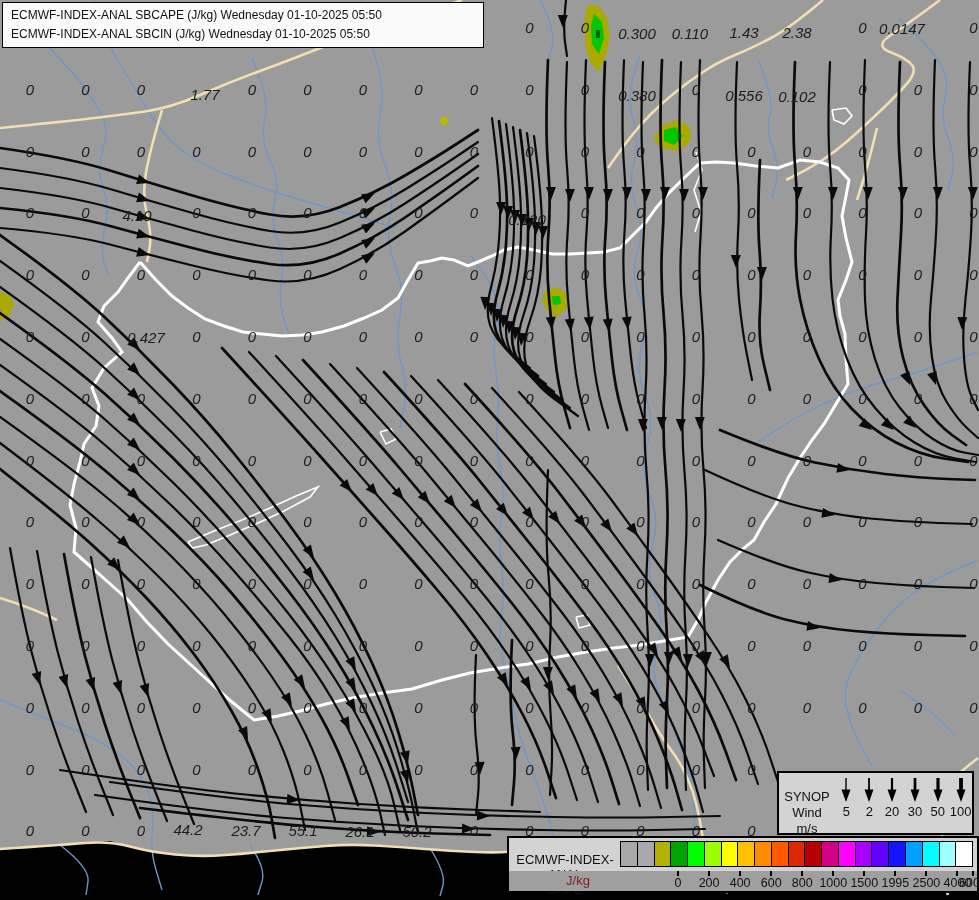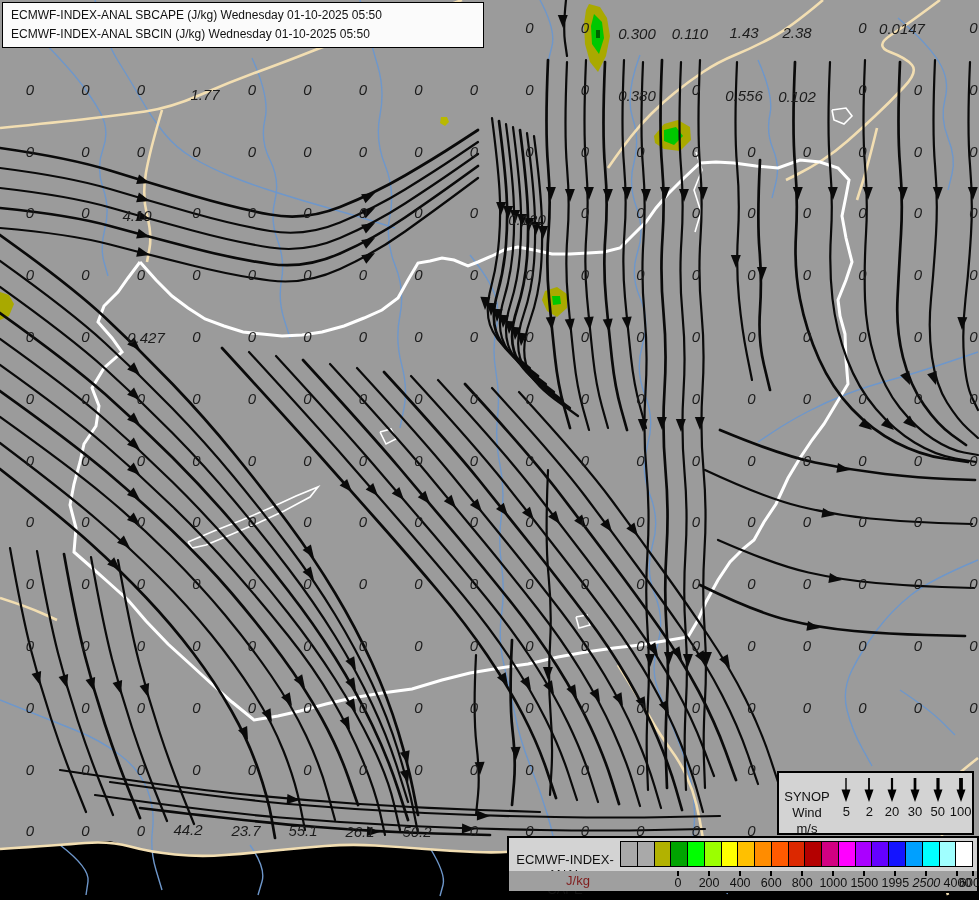--- a/index.html
+++ b/index.html
@@ -631,21 +631,21 @@
           <div class="tlab" style="left: 38.0952%;">600</div>
           <div class="tick" style="left: 47.619%;"></div>
           <div class="tlab" style="left: 47.619%;">800</div>
           <div class="tick" style="left: 57.1429%;"></div>
           <div class="tlab" style="left: 57.1429%;">1000</div>
           <div class="tick" style="left: 66.6667%;"></div>
           <div class="tlab" style="left: 66.6667%;">1500</div>
           <div class="tick" style="left: 76.1905%;"></div>
           <div class="tlab" style="left: 76.1905%;">1995</div>
           <div class="tick" style="left: 85.7143%;"></div>
-          <div class="tlab" style="left: 85.7143%; font-style: italic;">2500</div>
+          <div class="tlab" style="left: 85.7143%;">2500</div>
           <div class="tick" style="left: 95.2381%;"></div>
           <div class="tlab" style="left: 95.2381%;">4000</div>
           <div class="tick" style="left: 100%;"></div>
           <div class="tlab" style="left: 100%;">6000</div>
         </div>
     </div>
   </div>
 
 </div>
 

